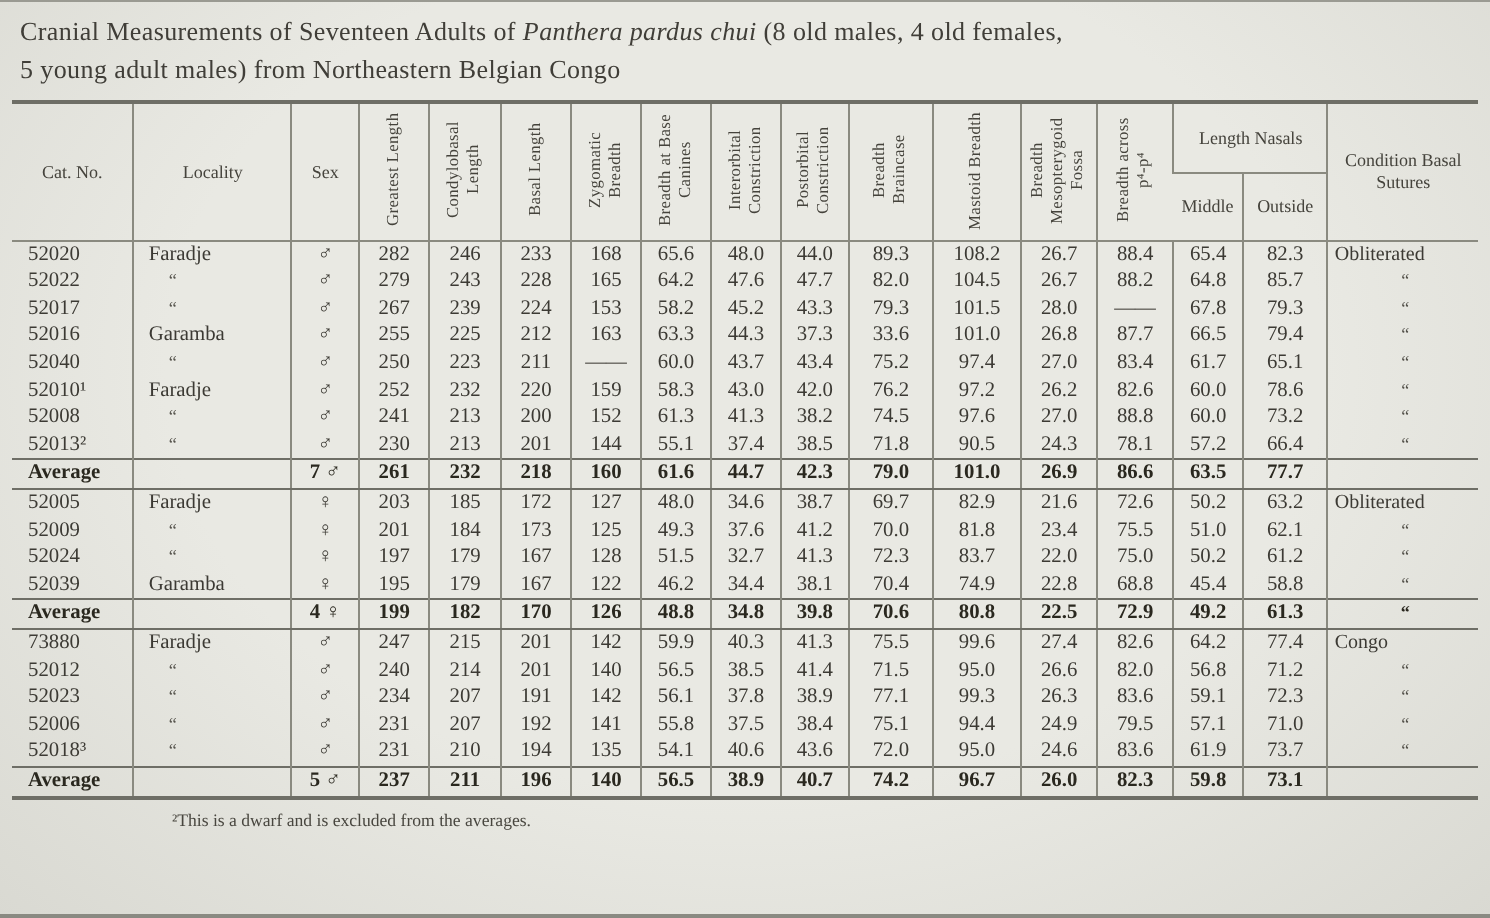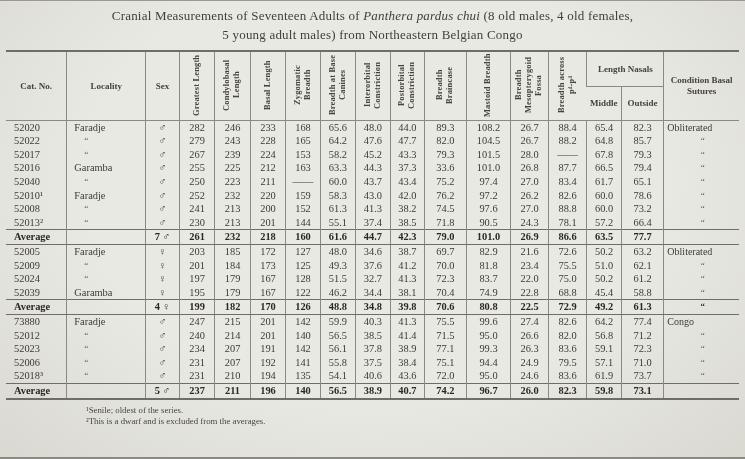--- a/index.html
+++ b/index.html
@@ -4,36 +4,36 @@
 <style>
   html,body{margin:0;padding:0;}
   body{
     width:745px;height:459px;overflow:hidden;
     background:radial-gradient(ellipse at 50% 40%, #e9e9e3 55%, #d9d9d2 100%);
     box-shadow:inset 0 1px 0 #9a9a92, inset 0 -2px 0 #8a8a82;
     font-family:"Liberation Serif","DejaVu Serif",serif;
     color:#3c3a34;
   }
   .title{
-    text-align:center;margin:7px 10px 5px 10px;
+    text-align:left;margin:7px 10px 5px 10px;
     font-size:13px;line-height:1.45;color:#403e38;letter-spacing:.2px;
   }
   .title .it{font-style:italic;}
   table{
     border-collapse:collapse;table-layout:fixed;width:733px;margin:0 auto;
     border-top:2px solid #6e6e66;border-bottom:2px solid #6e6e66;
   }
   th,td{
     border-left:1px solid #8a8a80;
     padding:0 1px;overflow:hidden;white-space:nowrap;
   }
   th:first-child,td:first-child{border-left:none;}
   thead th{
     border-bottom:1px solid #8a8a80;
-    font-weight:bold;font-size:9px;line-height:1.15;
+    font-weight:normal;font-size:9px;line-height:1.15;
     text-align:center;vertical-align:middle;color:#45433c;
   }
   thead tr.sub th{height:30px;}
   th.rot{height:68px;}
   .vh{
     display:inline-block;
     writing-mode:vertical-rl;transform:rotate(180deg);
     font-size:8.4px;line-height:1.2;letter-spacing:.2px;
     height:64px;white-space:normal;
   }
@@ -486,15 +486,14 @@
         <td class="num">26.0</td>
         <td class="num">82.3</td>
         <td class="num">59.8</td>
         <td class="num">73.1</td>
         <td class="cond"></td>
       </tr>
     </tbody>
 </table>
 
 <div class="footnotes">
-  <div>¹Senile;  oldest of the series.</div>
   <div>²This is a dwarf and is excluded from the averages.</div>
 </div>
 
 </body></html>

